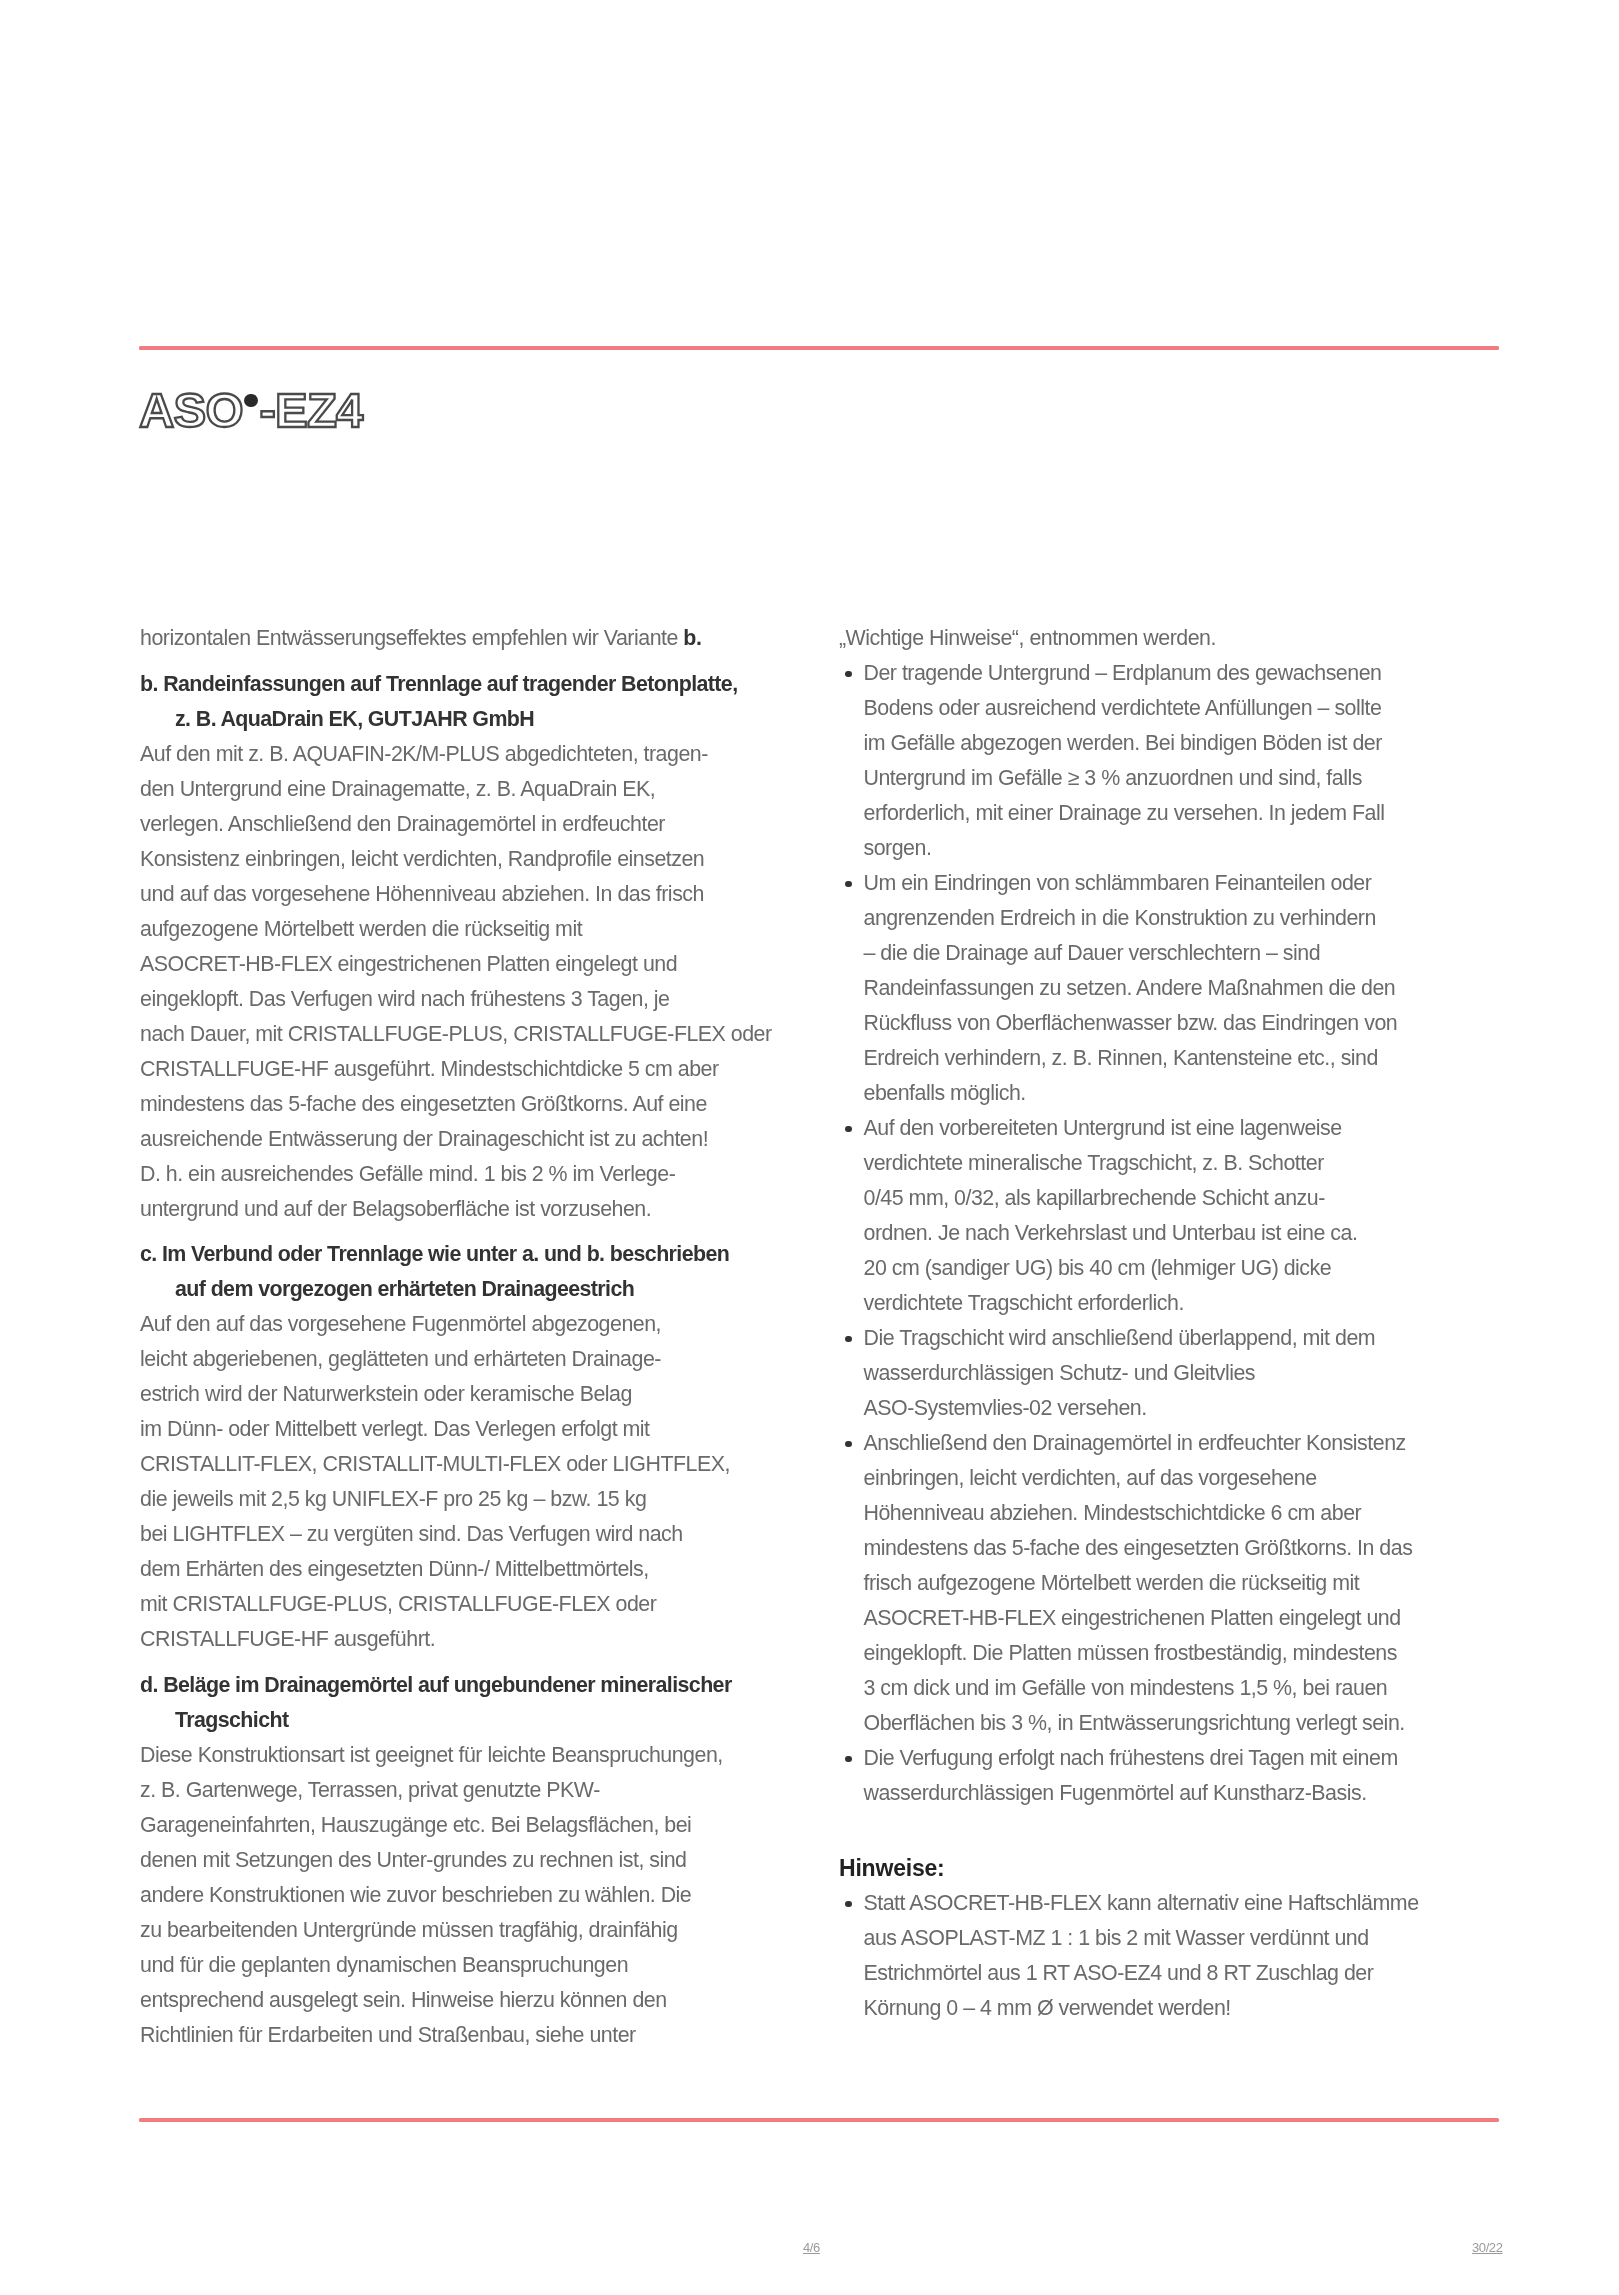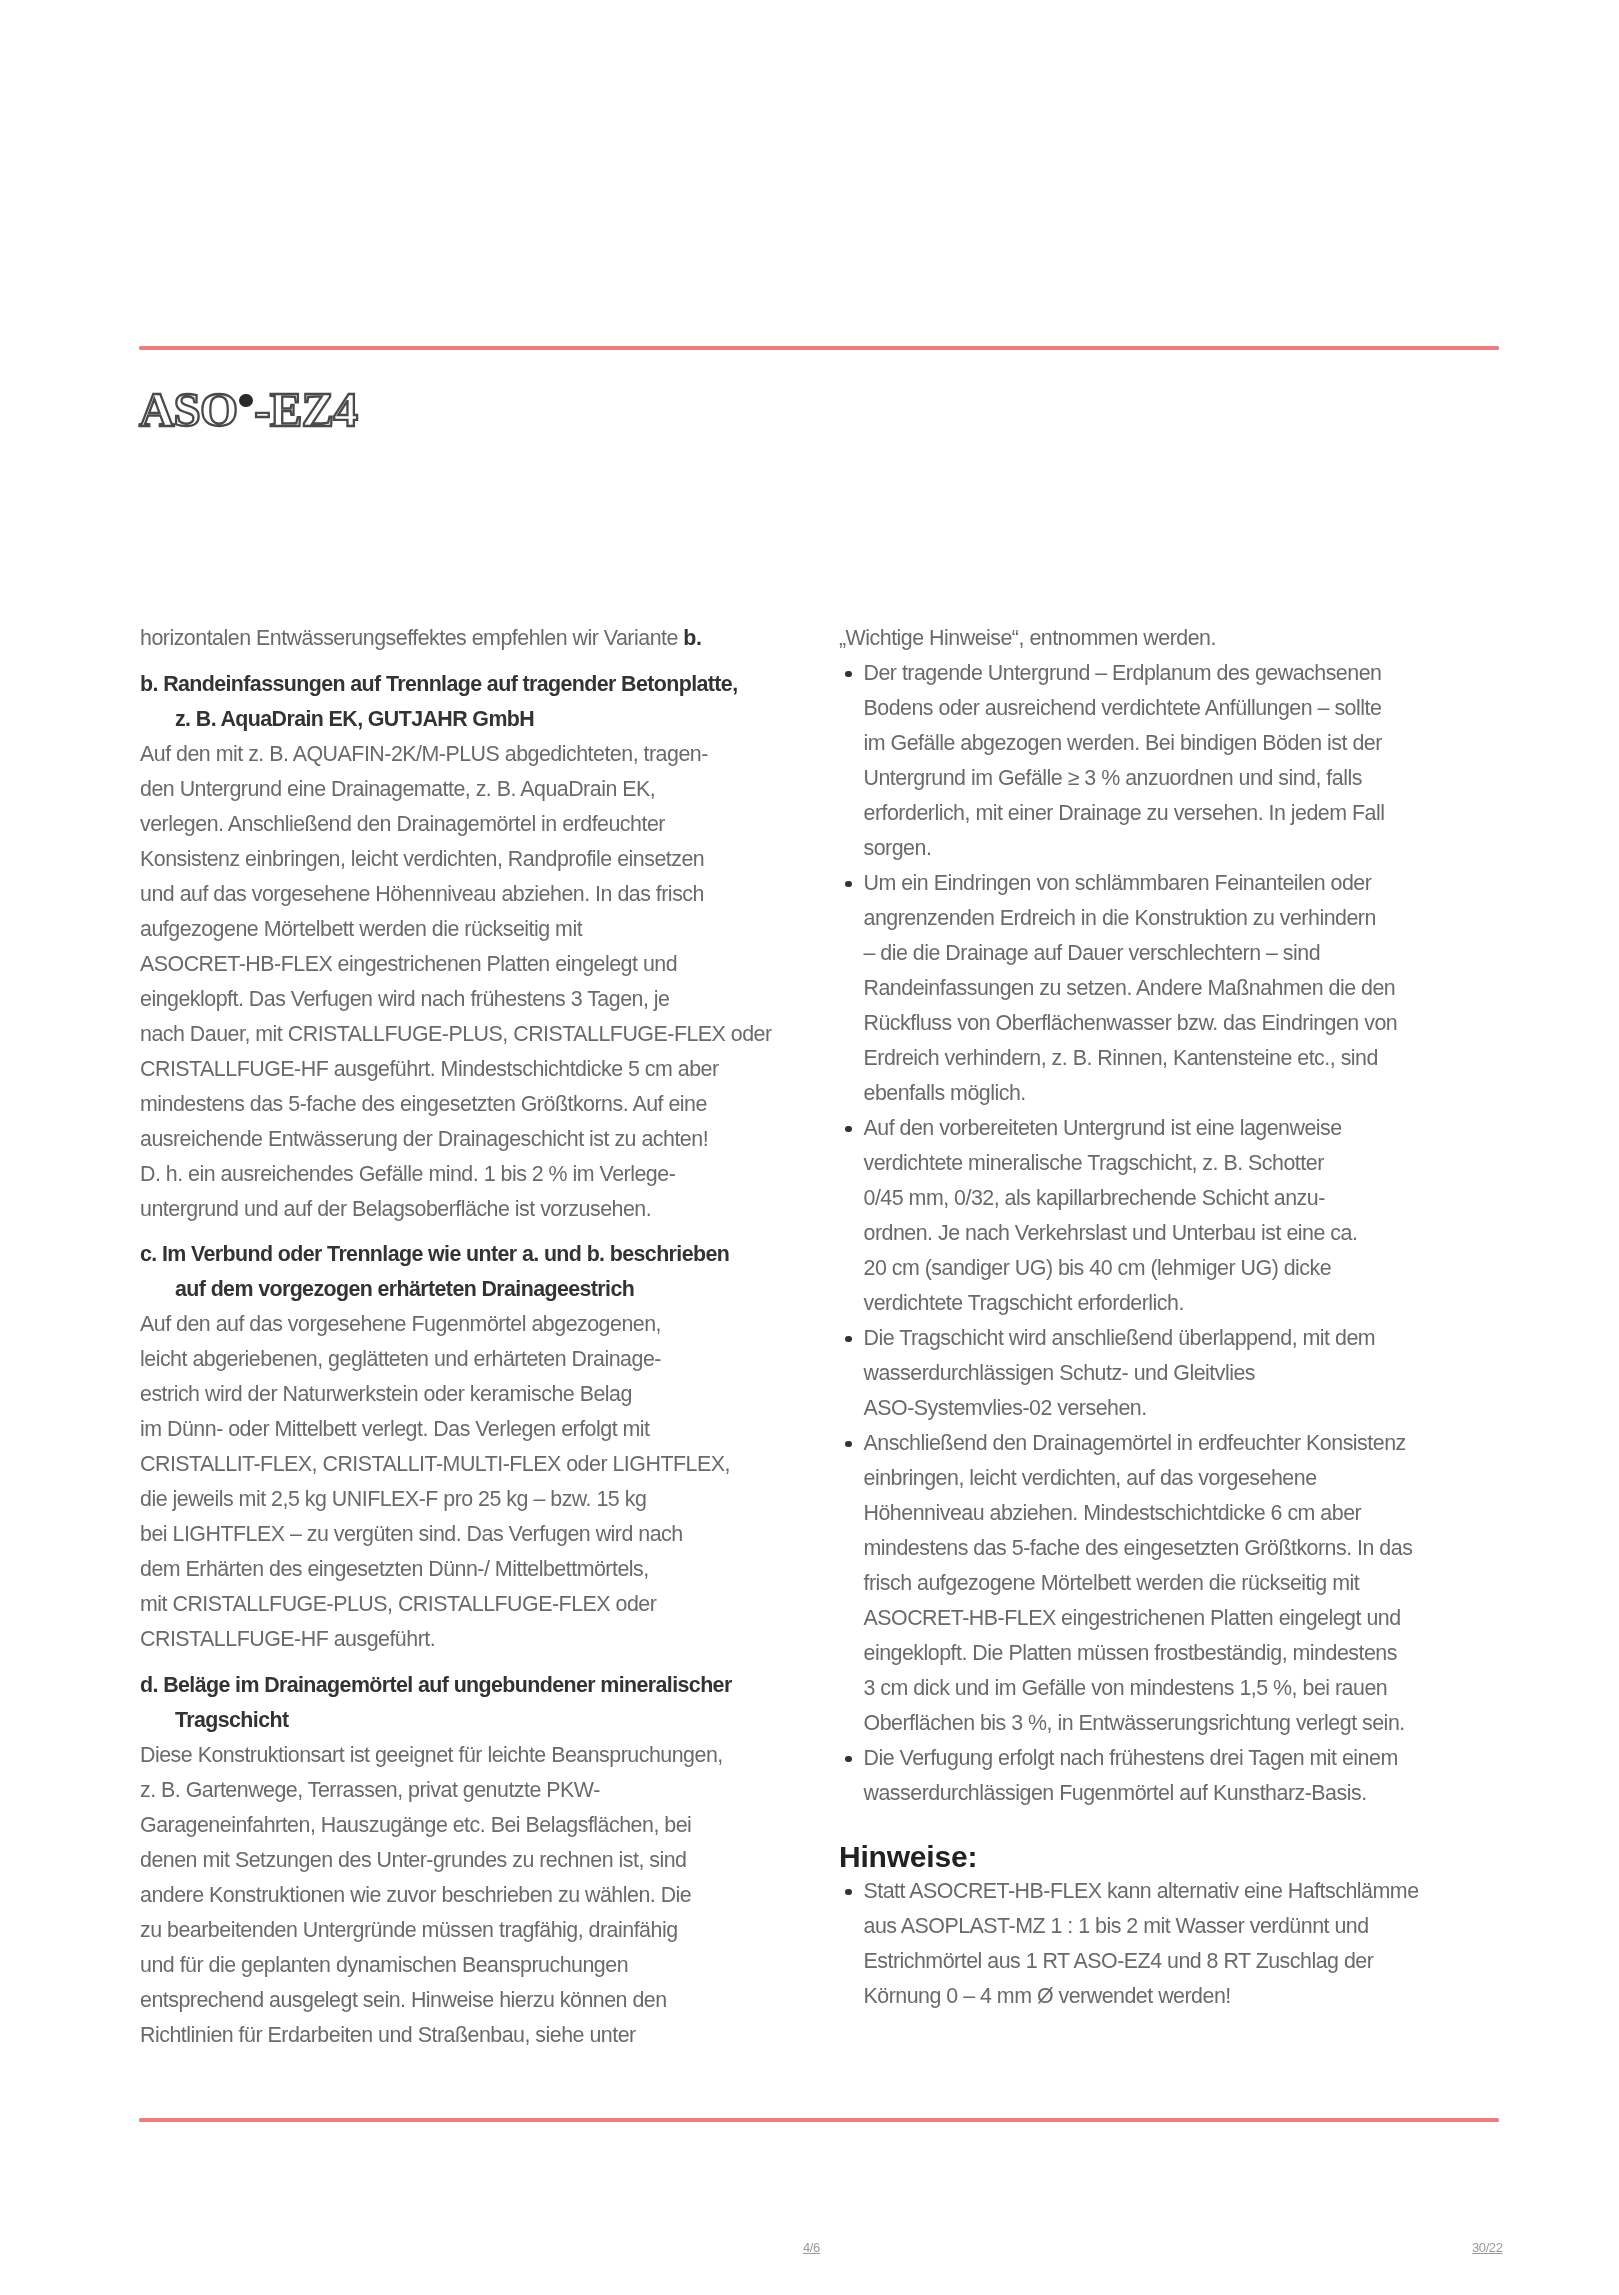--- a/index.html
+++ b/index.html
@@ -11,21 +11,21 @@
     .rule {
       position: absolute; left: 139px; width: 1360px; height: 3.8px;
       background: #f07c80; border-radius: 1.5px;
     }
     .rule.top { top: 346px; }
     .rule.bottom { top: 2118px; }
 
     .logo {
       position: absolute; left: 139px; top: 383px; height: 54px;
       display: flex; align-items: flex-start;
-      font-family: Liberation Serif, serif; font-weight: bold;
+      font-family: Liberation Sans, sans-serif; font-weight: bold;
       font-size: 49px; letter-spacing: -0.8px; line-height: 54px;
       color: #ffffff;
       -webkit-text-stroke: 2.3px #4a4a4a;
     }
     .logo .reg {
       display: inline-block; width: 13.8px; height: 13.8px; border-radius: 50%;
       background: #2a2a2a; margin: 10.7px 1.5px 0 1.5px;
       -webkit-text-stroke: 0;
     }
 
@@ -50,22 +50,22 @@
     .heading .hl.indent { padding-left: 35px; }
 
     ul.bullets { list-style: none; margin: 0; padding: 0; }
     ul.bullets li { position: relative; padding-left: 24.5px; }
     ul.bullets li::before {
       content: ""; position: absolute; left: 6.1px; top: 14.5px;
       width: 6.9px; height: 6.9px; border-radius: 50%; background: #333;
     }
 
     .hinweise-title {
-      color: #222222; font-weight: bold; font-size: 30px;
-      margin-top: 28px; letter-spacing: -0.2px;
+      color: #222222; font-weight: bold; font-size: 23px;
+      margin-top: 40px; letter-spacing: -0.2px;
     }
 
     .pagenum {
       position: absolute; top: 2240px; font-size: 13px; color: #9a9a9a;
       letter-spacing: -0.4px;
       text-decoration: underline;
     }
     .pagenum.center { left: 803px; }
     .pagenum.right { left: 1472px; }
   </style>

